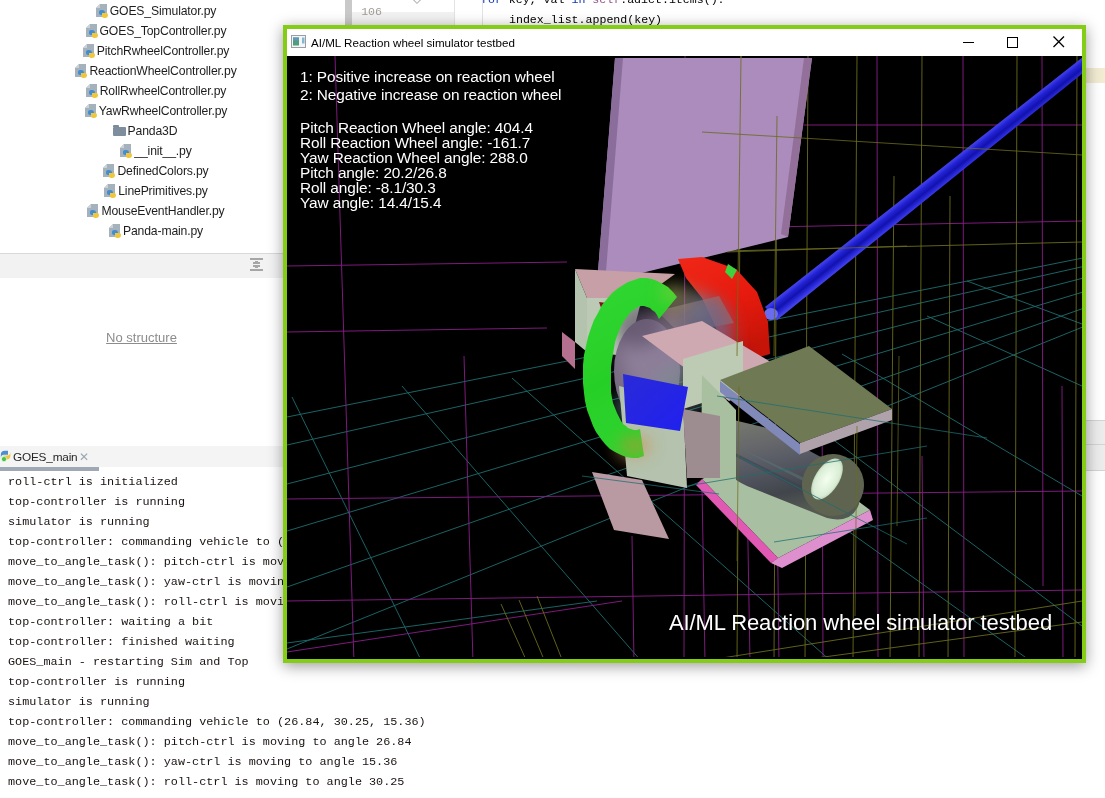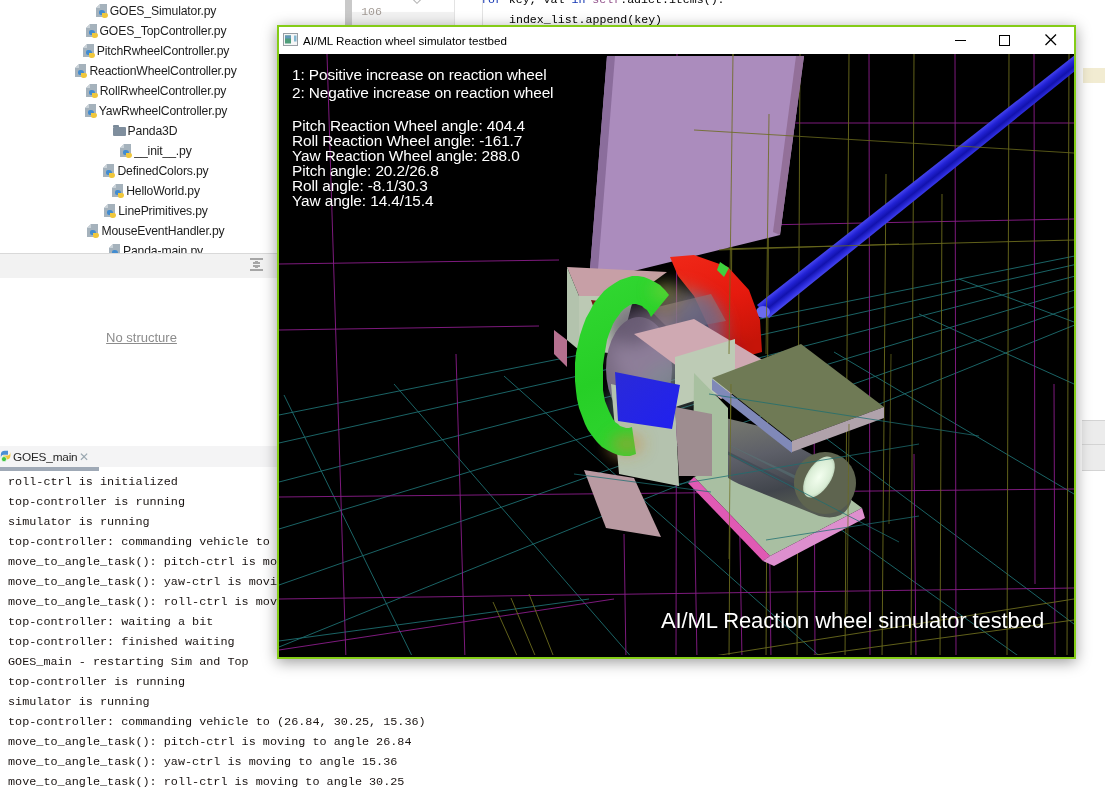--- a/index.html
+++ b/index.html
@@ -40,21 +40,21 @@
   .codearea{left:455px;top:0;width:650px;height:26px;background:#ffffff;font-family:"Liberation Mono",monospace;font-size:11.6px;color:#000;white-space:pre;}
   .kw{color:#1336b3;}
   .self{color:#94558d;}
   .guide{position:absolute;top:0;width:1px;height:26px;background:#e3e3e3;}
   .diamond{left:412px;top:-8px;width:8px;height:8px;background:#fdfdfd;border:1px solid #b0b0b0;transform:rotate(45deg);}
   
   .beige{left:1083px;top:68px;width:22px;height:15px;background:#f2ecd2;}
   .gr1{left:1082px;top:420px;width:23px;height:24px;background:#ececec;border-top:1px solid #d4d4d4;}
   .gr2{left:1082px;top:444px;width:23px;height:25px;background:#ececec;border-top:1px solid #d4d4d4;border-bottom:1px solid #d4d4d4;}
   
-  .win{left:277px;top:25px;width:795px;height:630px;border:2px solid #84cc16;background:#000;
+  .win{left:283px;top:25px;width:795px;height:630px;border:4px solid #84cc16;background:#000;
        box-shadow:0 3px 14px rgba(0,0,0,0.4);text-align:center;}
   .titlebar{position:absolute;left:0;top:0;width:795px;height:27px;background:#ffffff;}
   .title{position:absolute;left:24px;top:7px;font-size:11.6px;color:#000;}
   .viewport{position:absolute;left:0;top:27px;width:795px;height:601px;background:#000;}
 </style>
 </head>
 <body>
 
 <div class="abs tree" id="tree">
     <div class="row pyfile">
@@ -135,30 +135,20 @@
     </div>
     <div class="row pyfile">
       <span class="ic pf">
         <span class="page"></span>
         <span class="fold"></span>
         <span class="fold2"></span>
         <span class="blue"></span>
         <span class="yell"></span>
       </span>
       <span>DefinedColors.py</span>
-    </div>
-    <div class="row pyfile">
-      <span class="ic pf">
-        <span class="page"></span>
-        <span class="fold"></span>
-        <span class="fold2"></span>
-        <span class="blue"></span>
-        <span class="yell"></span>
-      </span>
-      <span>HelloWorld.py</span>
     </div>
     <div class="row pyfile">
       <span class="ic pf">
         <span class="page"></span>
         <span class="fold"></span>
         <span class="fold2"></span>
         <span class="blue"></span>
         <span class="yell"></span>
       </span>
       <span>LinePrimitives.py</span>

